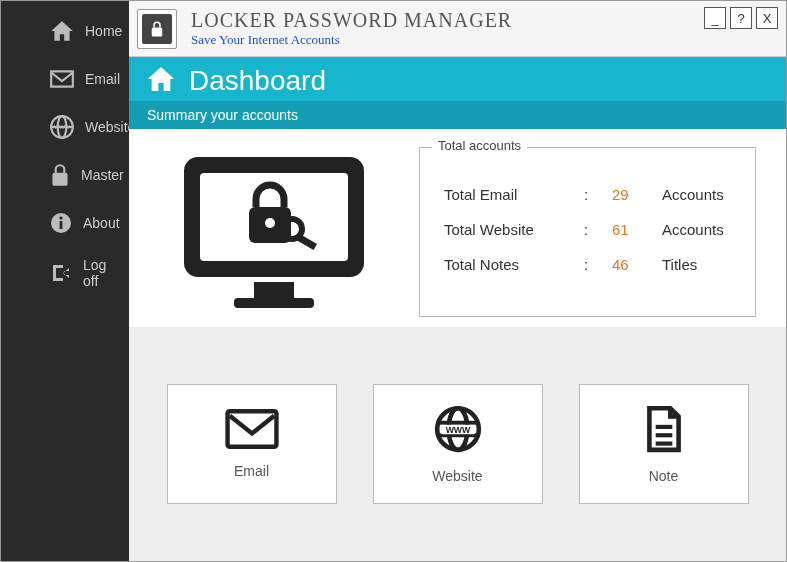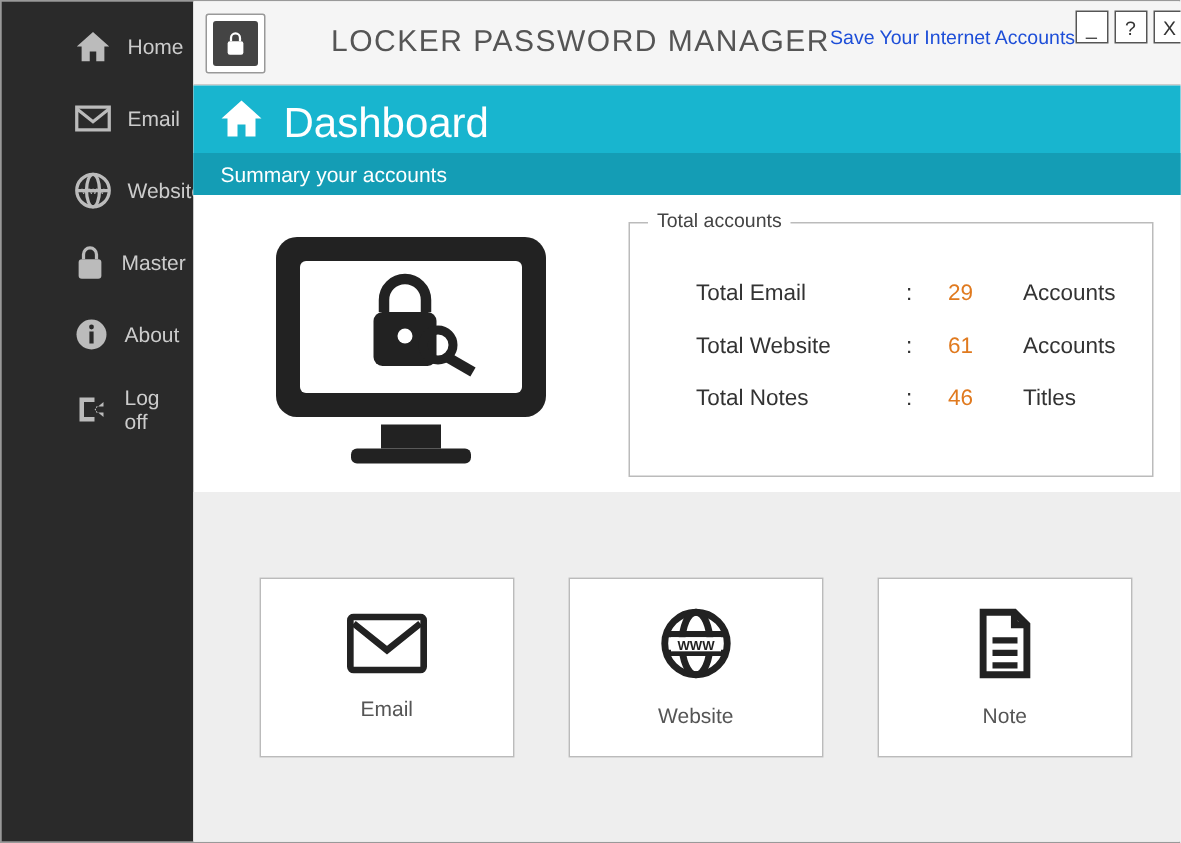--- a/index.html
+++ b/index.html
@@ -7,37 +7,37 @@
   .app { display: flex; width: 787px; height: 562px; border: 1px solid #999; }
   .sidebar { width: 128px; background: #2a2a2a; display: flex; flex-direction: column; padding-top: 6px; }
   .side-item { display: flex; align-items: center; gap: 10px; padding: 10px 12px; color: #ccc; cursor: pointer; font-size: 14px; margin-left: 36px; }
   .side-item .icon-wrap { width: 28px; height: 28px; display:flex; align-items:center; justify-content:center; }
   .side-item svg { fill: #bbb; }
 
   .main { flex: 1; display: flex; flex-direction: column; background:#fff; }
   .titlebar { display:flex; align-items:center; height:56px; border-bottom:1px solid #ccc; padding:0 8px; background:#f5f5f5; }
   .lock-btn { width:40px; height:40px; border:1px solid #999; background:#fff; display:flex;align-items:center;justify-content:center; margin-right:14px; border-radius:2px;}
   .lock-btn-inner { width:30px;height:30px;background:#444;border-radius:2px;display:flex;align-items:center;justify-content:center;}
-  .title-stack { flex:1; display:flex; flex-direction:row; justify-content:flex-end; }
+  .title-stack { flex:1; display:flex; flex-direction:column; justify-content:flex-end;font-family:Liberation Serif, serif; }
   .app-title { font-size:20px; letter-spacing:1px; color:#555; font-weight:300; }
   .app-sub { font-size:13px; color:#1d4ed8; }
   .winbtns { display:flex; gap:4px; align-self:flex-start; margin-top:6px;}
   .winbtn { width:22px;height:22px;border:1px solid #555;background:#fff;display:flex;align-items:center;justify-content:center;font-size:13px;color:#333;cursor:pointer;font-family:Arial,sans-serif;}
 
   .dash-header { background:#18b5cf; color:#fff; }
   .dash-top { display:flex; align-items:center; gap:12px; padding:6px 16px 2px; }
   .dash-title { font-size:28px; font-weight:300; }
   .dash-sub { background:#149db5; padding:6px 18px; font-size:14px; }
 
   .content { flex:1; display:flex; flex-direction:column; }
   .summary { display:flex; padding:18px 30px 10px; gap:30px; }
   .monitor-area { flex:0 0 230px; display:flex; align-items:center; justify-content:center; }
   .fieldset { flex:1; border:1px solid #bbb; padding:18px 24px 24px; position:relative; }
   .legend { position:absolute; top:-10px; left:12px; background:#fff; padding:0 6px; font-size:13px; color:#444; }
-  .totals { display:grid; grid-template-columns: 130px 18px 40px auto; row-gap:18px; column-gap:10px; font-size:15px; color:#333; margin-top:20px; margin-left:20px;}
+  .totals { display:grid; grid-template-columns: 130px 18px 40px auto; row-gap:18px; column-gap:10px; font-size:15px; color:#333; margin-top:20px; }
   .totals .num { color:#e07a1f; text-align:left; padding-right:6px;}
   .totals .lbl { }
 
   .cards { background:#eee; flex:1; display:flex; align-items:center; justify-content:center; gap:36px; padding:20px; }
   .card { width:170px; height:120px; background:#fff; border:1px solid #bbb; display:flex; flex-direction:column; align-items:center; justify-content:center; gap:10px; cursor:pointer; }
   .card-label { font-size:14px; color:#555; }
   .card svg { fill:#222; }
 </style>
 </head>
 <body>

